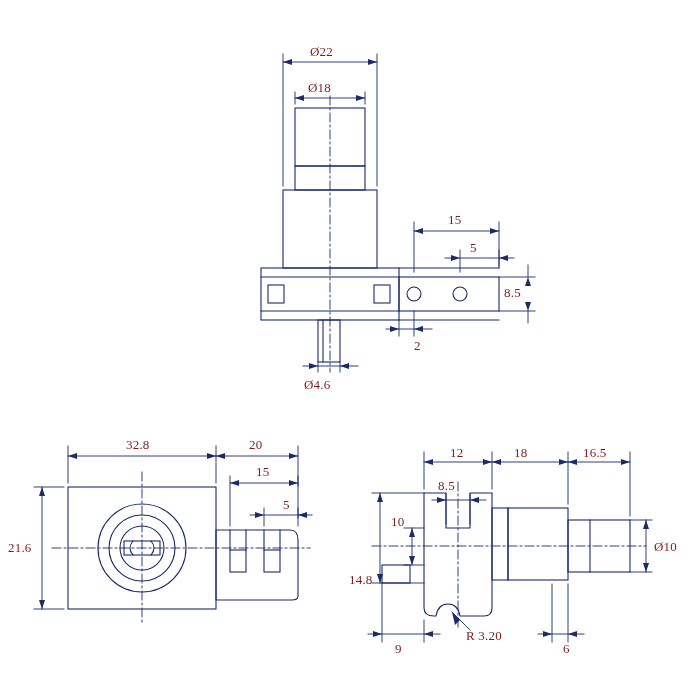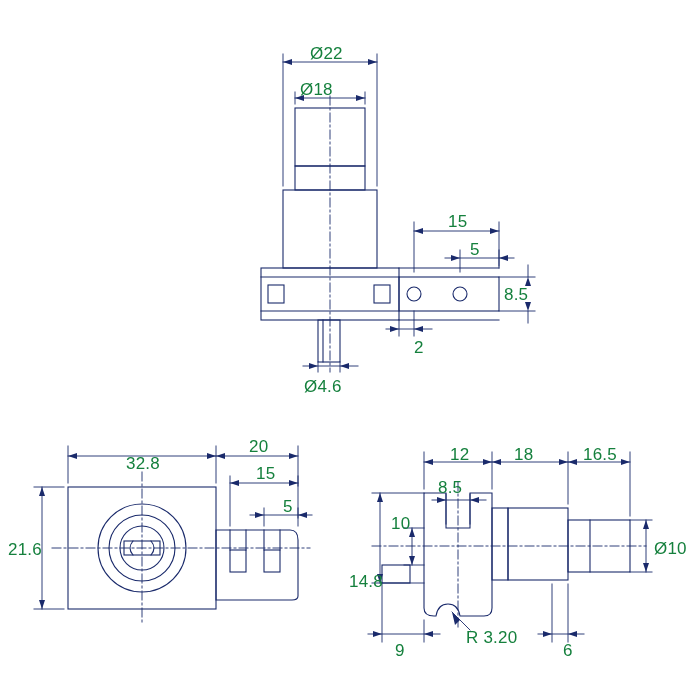--- a/index.html
+++ b/index.html
@@ -15,23 +15,23 @@
     font-family: "Liberation Sans", sans-serif;
     overflow: hidden;
   }
   #stage svg {
     position: absolute;
     left: 0;
     top: 0;
   }
   .dimtext {
     position: absolute;
-    font-family: Liberation Sans, sans-serif;
-    font-size: 17px;
-    color: #15803d;
+    font-family: Liberation Serif, serif;
+    font-size: 13px;
+    color: #7f1d1d;
     white-space: nowrap;
     letter-spacing: 0.2px;
   }
 </style>
 </head>
 <body>
 
 <div id="stage">
 
   <svg width="700" height="700" viewBox="0 0 700 700">
@@ -245,28 +245,28 @@
         <polygon points="382,634 373,631 373,637"></polygon>
         <polygon points="424,634 433,631 433,637"></polygon>
         <polygon points="552,634 543,631 543,637"></polygon>
         <polygon points="568,634 577,631 577,637"></polygon>
         <polygon points="452,612 460,620 455,625"></polygon>
       </g>
     </g>
   </svg>
 
   <div class="dimtext" style="left:310px; top:44px;">Ø22</div>
-  <div class="dimtext" style="left:300px; top:80px;">Ø18</div>
+  <div class="dimtext" style="left:308px; top:80px;">Ø18</div>
   <div class="dimtext" style="left:448px; top:212px;">15</div>
   <div class="dimtext" style="left:470px; top:240px;">5</div>
   <div class="dimtext" style="left:504px; top:285px;">8.5</div>
   <div class="dimtext" style="left:414px; top:338px;">2</div>
   <div class="dimtext" style="left:304px; top:377px;">Ø4.6</div>
 
-  <div class="dimtext" style="left:126px; top:454px;">32.8</div>
+  <div class="dimtext" style="left:126px; top:437px;">32.8</div>
   <div class="dimtext" style="left:249px; top:437px;">20</div>
   <div class="dimtext" style="left:256px; top:464px;">15</div>
   <div class="dimtext" style="left:283px; top:497px;">5</div>
   <div class="dimtext" style="left:8px; top:540px;">21.6</div>
 
   <div class="dimtext" style="left:450px; top:445px;">12</div>
   <div class="dimtext" style="left:514px; top:445px;">18</div>
   <div class="dimtext" style="left:583px; top:445px;">16.5</div>
   <div class="dimtext" style="left:438px; top:478px;">8.5</div>
   <div class="dimtext" style="left:391px; top:514px;text-align:right;">10</div>

